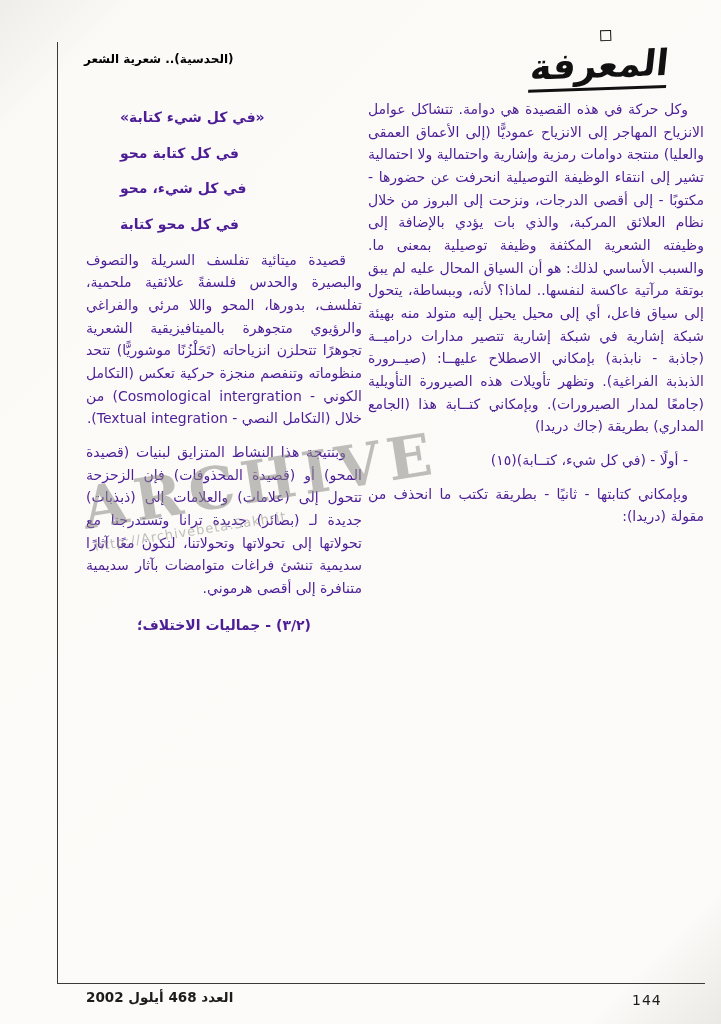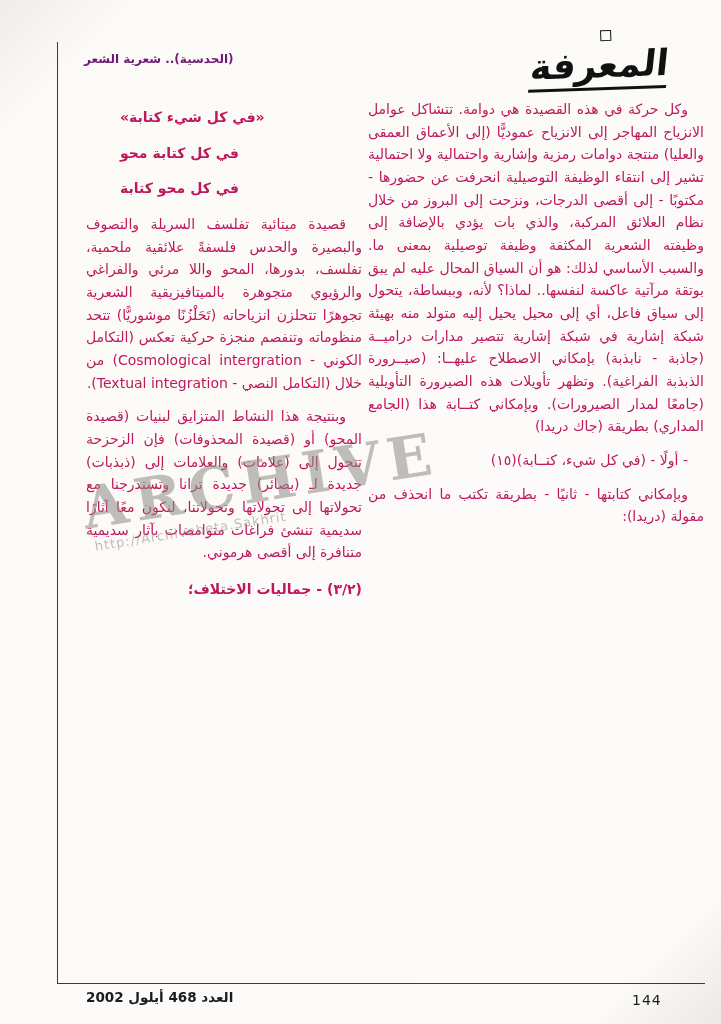--- a/index.html
+++ b/index.html
@@ -39,21 +39,21 @@
   }
   
   .section-title {
     position: absolute;
     left: 84px;
     top: 52px;
     direction: rtl;
     font-size: 12px;
     font-weight: bold;
     letter-spacing: 0.2px;
-    color: #701a75;
+    color: #000000;
   }
   .logo {
     position: absolute;
     left: 548px;
     top: 26px;
     width: 120px;
     text-align: center;
     transform: rotate(-2deg);
   }
   .logo-text {
@@ -74,21 +74,21 @@
     vertical-align: top;
     margin-right: 3px;
     margin-top: 4px;
   }
   
   .col {
     position: absolute;
     direction: rtl;
     font-size: 14px;
     line-height: 1.62;
-    color: #be185d;
+    color: #4c1d95;
   }
   .col-right {
     left: 368px;
     top: 98px;
     width: 336px;
   }
   .col-left {
     left: 86px;
     top: 106px;
     width: 276px;
@@ -100,21 +100,21 @@
   }
   .verse {
     font-weight: bold;
     margin: 0 0 13px 0;
     text-align: left;
     padding-left: 34px;
   }
   .sub-heading {
     font-weight: bold;
     margin: 14px 0 12px 0;
-    text-align: right;
+    text-align: center;
   }
   
   .watermark {
     position: absolute;
     left: 82px;
     top: 452px;
     width: 360px;
     transform: rotate(-9deg);
     direction: ltr;
     text-align: left;
@@ -171,20 +171,21 @@
 
   <div class="col col-right">
     <p class="prose">وكل حركة في هذه القصيدة هي دوامة. تتشاكل عوامل الانزياح المهاجر إلى الانزياح عموديًّا (إلى الأعماق العمقى والعليا) منتجة دوامات رمزية وإشارية واحتمالية ولا احتمالية تشير إلى انتقاء الوظيفة التوصيلية انحرفت عن حضورها - مكتوبًا - إلى أقصى الدرجات، ونزحت إلى البروز من خلال نظام العلائق المركبة، والذي بات يؤدي بالإضافة إلى وظيفته الشعرية المكثفة وظيفة توصيلية بمعنى ما. والسبب الأساسي لذلك: هو أن السياق المحال عليه لم يبق بوتقة مرآتية عاكسة لنفسها.. لماذا؟ لأنه، وببساطة، يتحول إلى سياق فاعل، أي إلى محيل يحيل إليه متولد منه بهيئة شبكة إشارية في شبكة إشارية تتصير مدارات دراميــة (جاذبة - نابذبة) بإمكاني الاصطلاح عليهــا: (صيــرورة الذبذبة الفراغية). وتظهر تأويلات هذه الصيرورة التأويلية (جامعًا لمدار الصيرورات). وبإمكاني كتــابة هذا (الجامع المداري) بطريقة (جاك دريدا)</p>
     <p class="prose">- أولًا - (في كل شيء، كتــابة)(١٥)</p>
     <p class="prose">وبإمكاني كتابتها - ثانيًا - بطريقة تكتب ما انحذف من مقولة (دريدا):</p>
   </div>
 
   <div class="col col-left">
     <div class="verse">«في كل شيء كتابة»</div>
     <div class="verse">في كل كتابة محو</div>
+    <div class="verse">في كل شيء، محو</div>
     <div class="verse">في كل محو كتابة</div>
     <p class="prose">قصيدة ميتائية تفلسف السريلة والتصوف والبصيرة والحدس فلسفةً علائقية ملحمية، تفلسف، بدورها، المحو واللا مرئي والفراغي والرؤيوي متجوهرة بالميتافيزيقية الشعرية تجوهرًا تتحلزن انزياحاته (تَحَلْزُنًا موشوريًّا) تتحد منظوماته وتنفصم منجزة حركية تعكس (التكامل الكوني - Cosmological intergration) من خلال (التكامل النصي - Textual integration).</p>
     <p class="prose">وبنتيجة هذا النشاط المتزايق لبنيات (قصيدة المحو) أو (قصيدة المحذوفات) فإن الزحزحة تتحول إلى (علامات) والعلامات إلى (ذبذبات) جديدة لـ (بصائر) جديدة ترانا وتستدرجنا مع تحولاتها إلى تحولاتها وتحولاتنا، لنكون معًا آثارًا سديمية تنشئ فراغات متوامضات بآثار سديمية متنافرة إلى أقصى هرموني.</p>
     <div class="sub-heading">(٣/٢) - جماليات الاختلاف؛</div>
   </div>
 
   <div class="watermark">
     <div class="wm-text">ARCHIVE</div>
     <div class="wm-url">http://Archivebeta.Sakhrit</div>
   </div>

